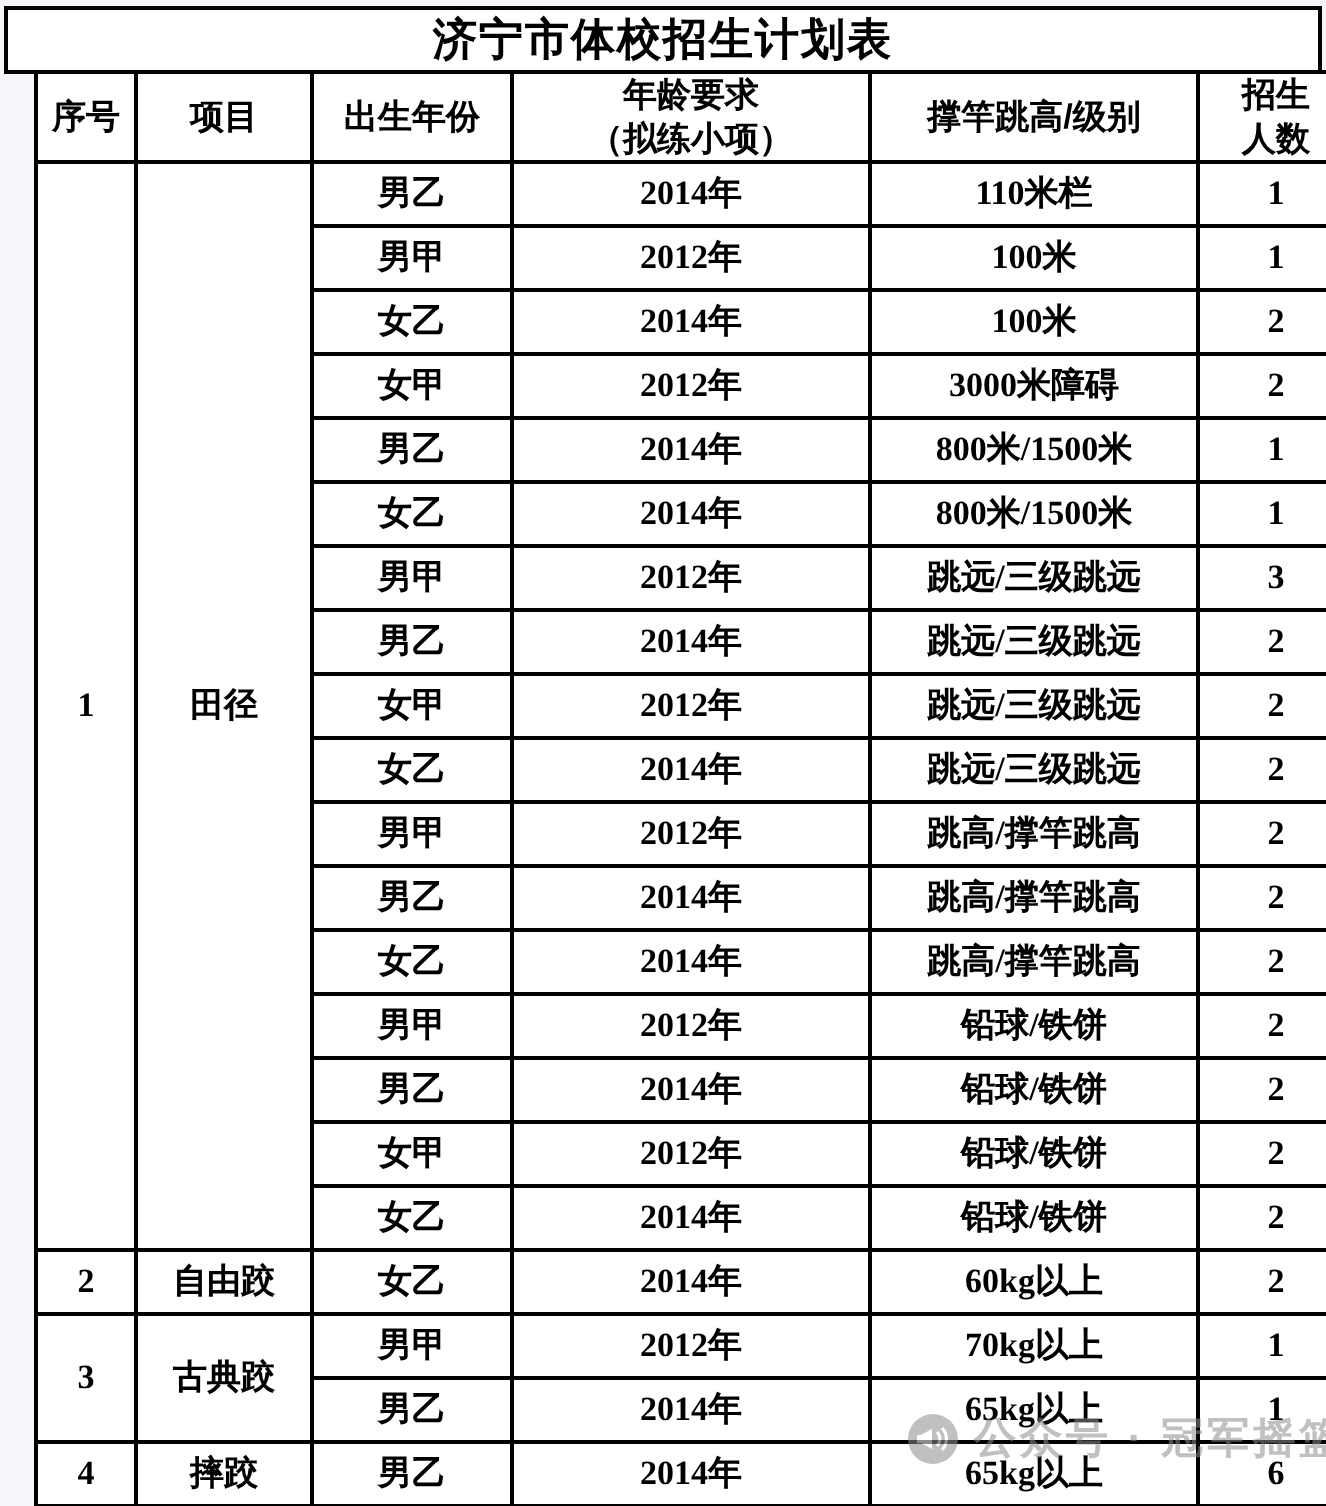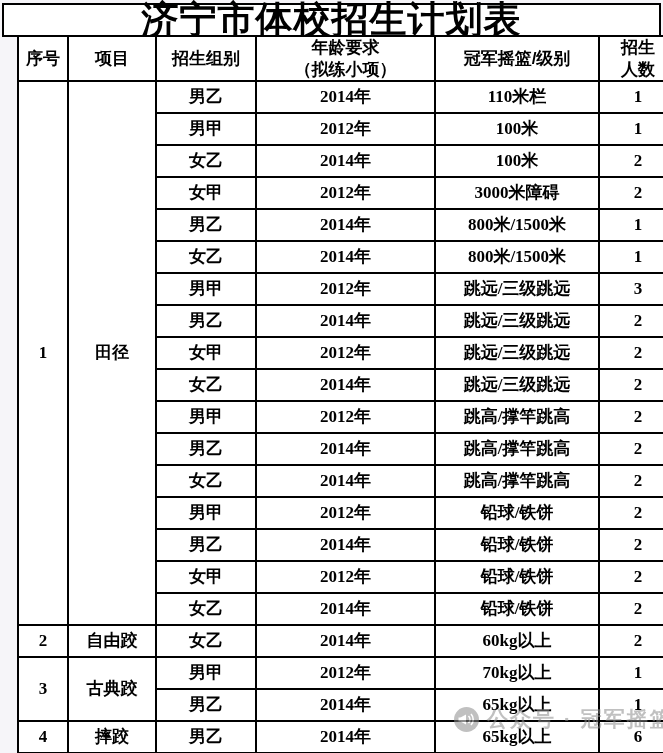--- a/index.html
+++ b/index.html
@@ -17,21 +17,21 @@
   }
   .title-box {
     position: absolute;
     left: 2px; top: 3px;
     width: 655px; height: 30px;
     border: 2px solid #000;
     background: #fff;
     display: flex; align-items: center; justify-content: center;
     font-family: "Liberation Sans", "DejaVu Sans", sans-serif;
     font-weight: bold;
-    font-size: 37px;
+    font-size: 22px;
     letter-spacing: 1px;
     color: #000;
   }
   table.enroll {
     position: absolute;
     left: 2px; top: 35px;
     width: 659px;
     border-collapse: collapse;
     table-layout: fixed;
     background: #fff;
@@ -90,24 +90,24 @@
       <col style="width:88px">
       <col style="width:100px">
       <col style="width:179px">
       <col style="width:164px">
       <col style="width:78px">
     </colgroup>
     <thead>
       <tr>
         <th>序号</th>
         <th>项目</th>
-        <th>招生组别</th>
+        <th>出生年份</th>
         <th>年龄要求
 （拟练小项）</th>
-        <th>冠军摇篮/级别</th>
+        <th>撑竿跳高/级别</th>
         <th>招生
 人数</th>
       </tr>
     </thead>
     <tbody>
         <tr>
           <td rowspan="17">1</td>
           <td rowspan="17">田径</td>
           <td>男乙</td>
           <td>2014年</td>

